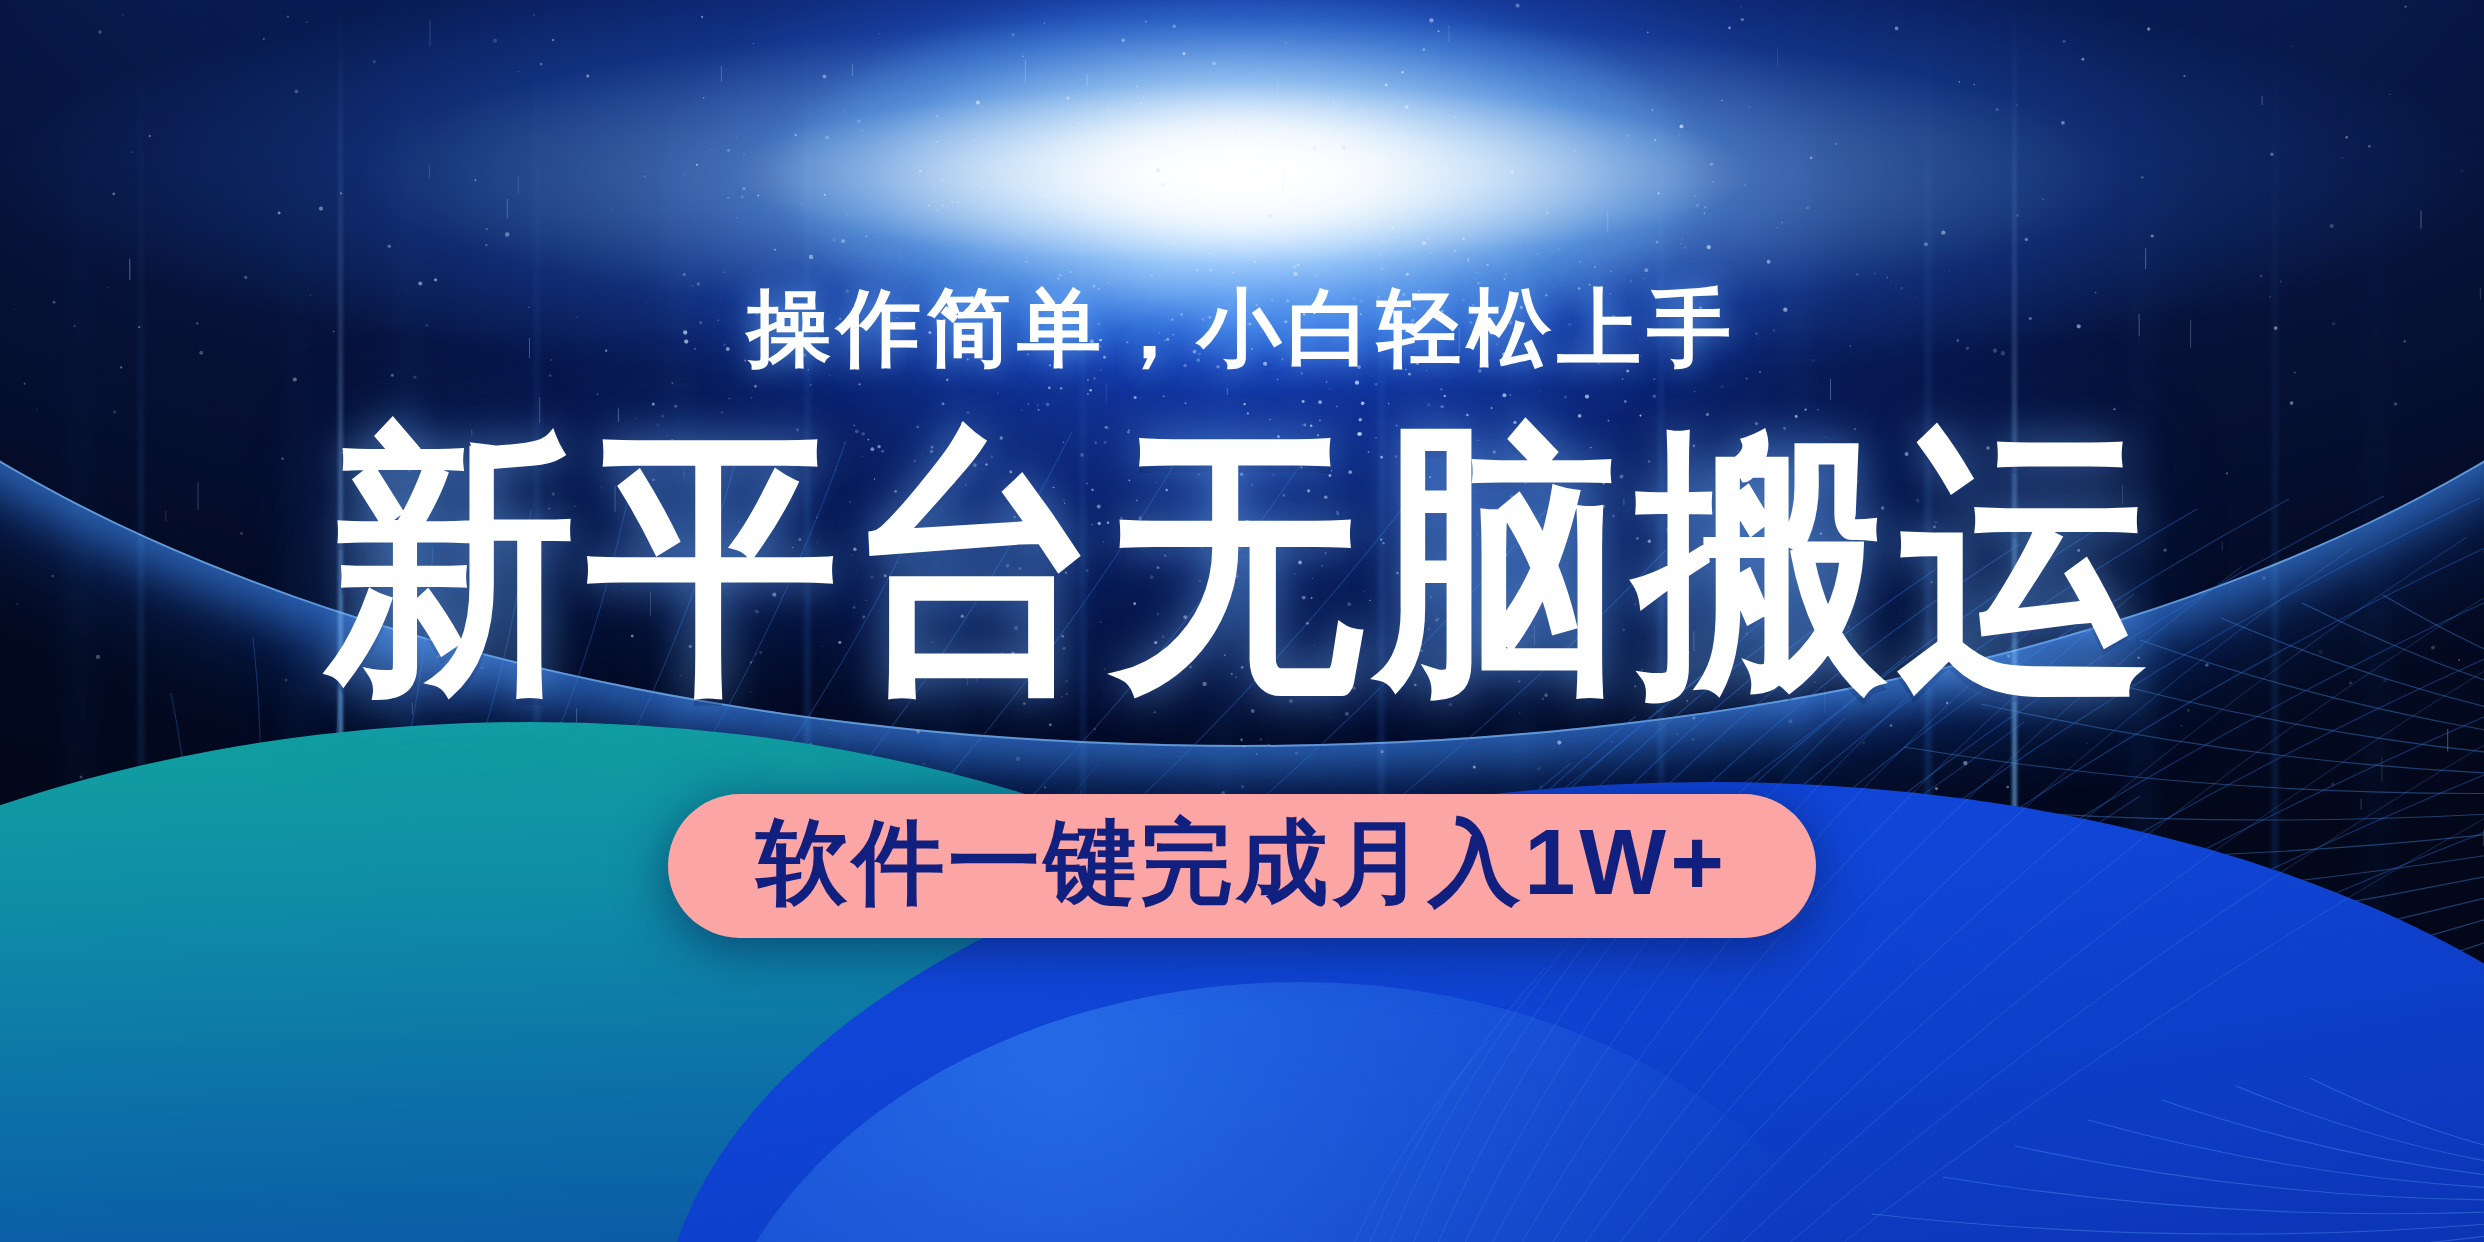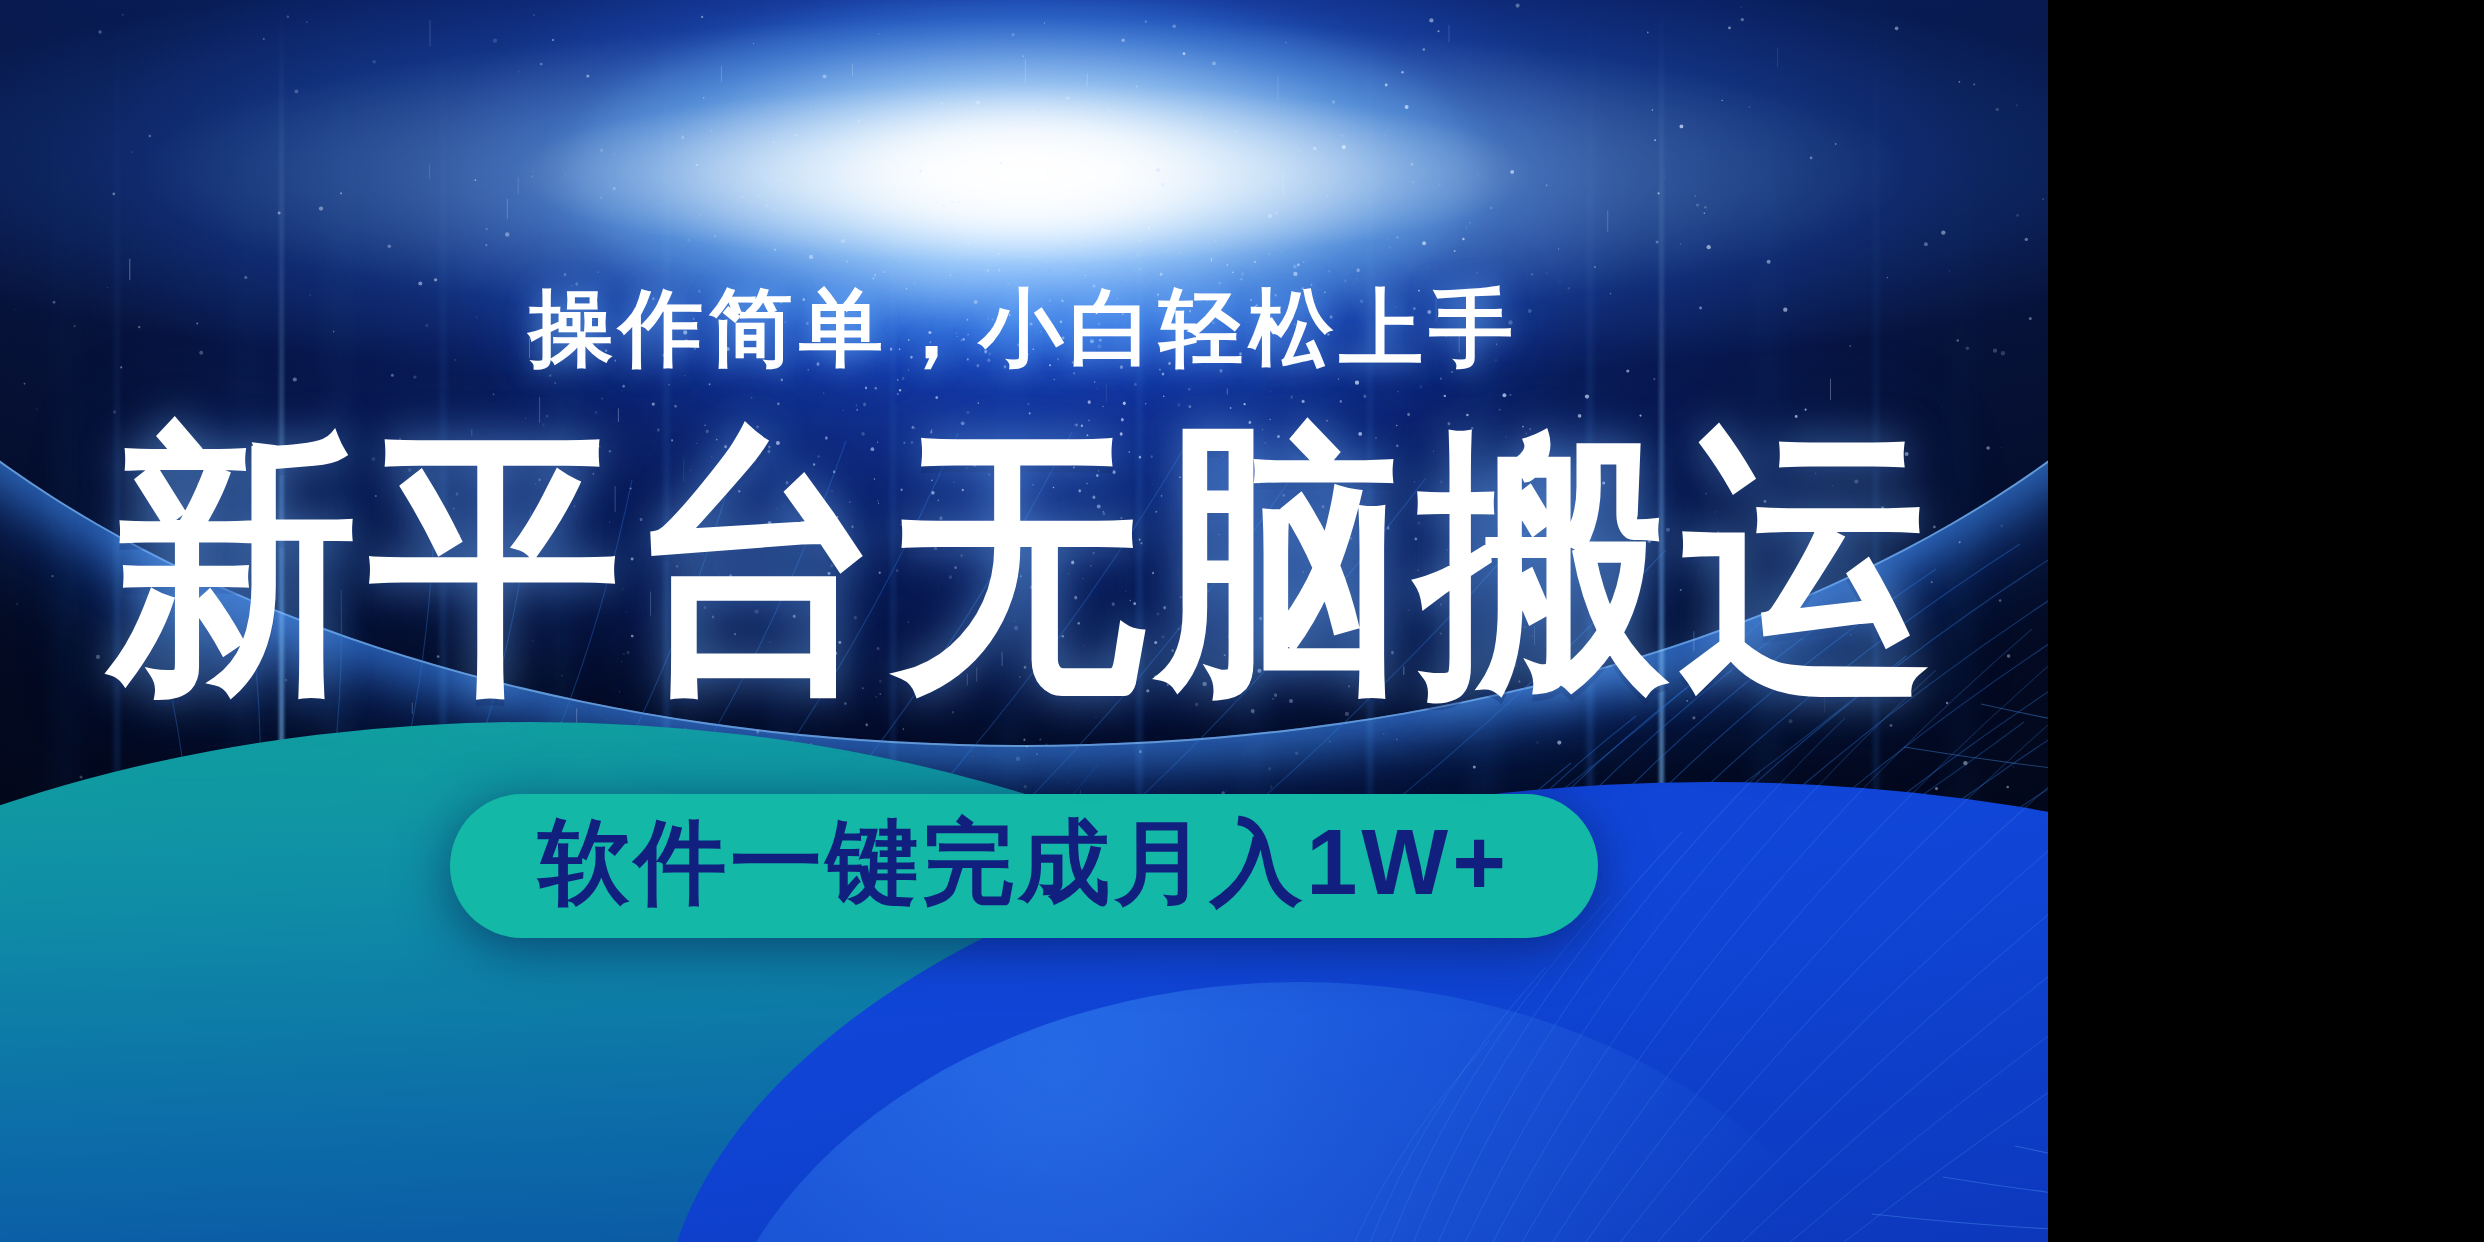--- a/index.html
+++ b/index.html
@@ -1,20 +1,20 @@
 <!DOCTYPE html>
 <html><head>
 <meta charset="utf-8">
 <style>
   html,body{margin:0;padding:0;background:#000;}
   *{box-sizing:border-box;}
 
   #poster{
     position:relative;
-    width:2048px;
+    width:2484px;
     height:1242px;
     overflow:hidden;
     background:#030a20;
     font-family:"Liberation Sans","DejaVu Sans",sans-serif;
   }
 
   .layer{position:absolute;top:0;left:0;width:100%;height:100%;}
 
   
   #base{
@@ -120,21 +120,21 @@
     letter-spacing:10px;
     color:#ffffff;
     white-space:nowrap;
     transform:scaleY(1.12);
     transform-origin:top center;
     text-shadow:0 0 40px rgba(120,185,255,.55), 0 0 96px rgba(40,110,255,.34), 0 6px 0 rgba(8,20,70,.30);
   }
 
   #pill{
     margin-top:120px;
-    background:#14b8a6;
+    background:#fca5a5;
     border-radius:80px;
     padding:22px 88px 30px 88px;
     box-shadow:0 10px 52px rgba(5,18,70,.55);
     display:flex;align-items:center;justify-content:center;
   }
   #pill-text{
     font-size:92px;
     line-height:1;
     font-weight:700;
     letter-spacing:4px;

